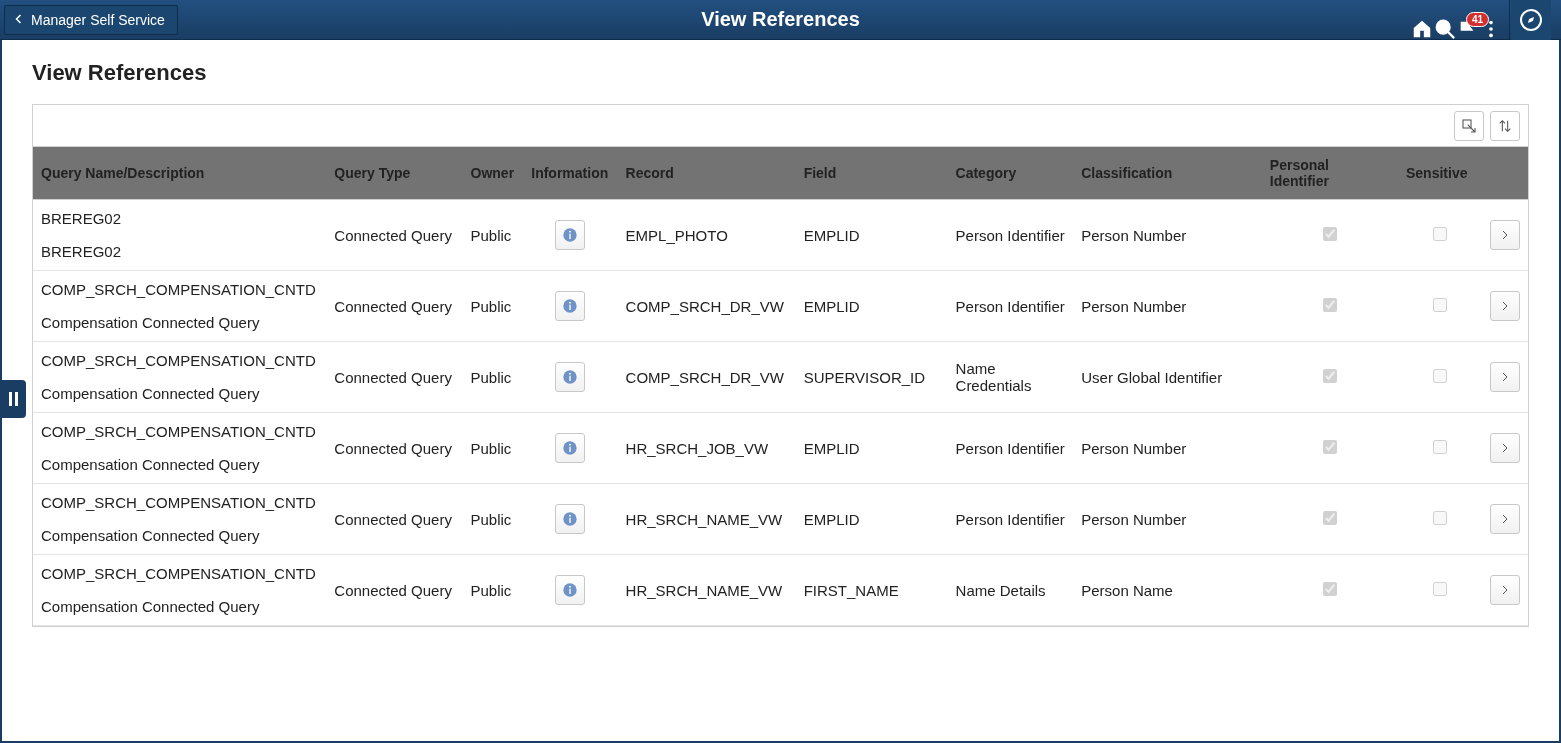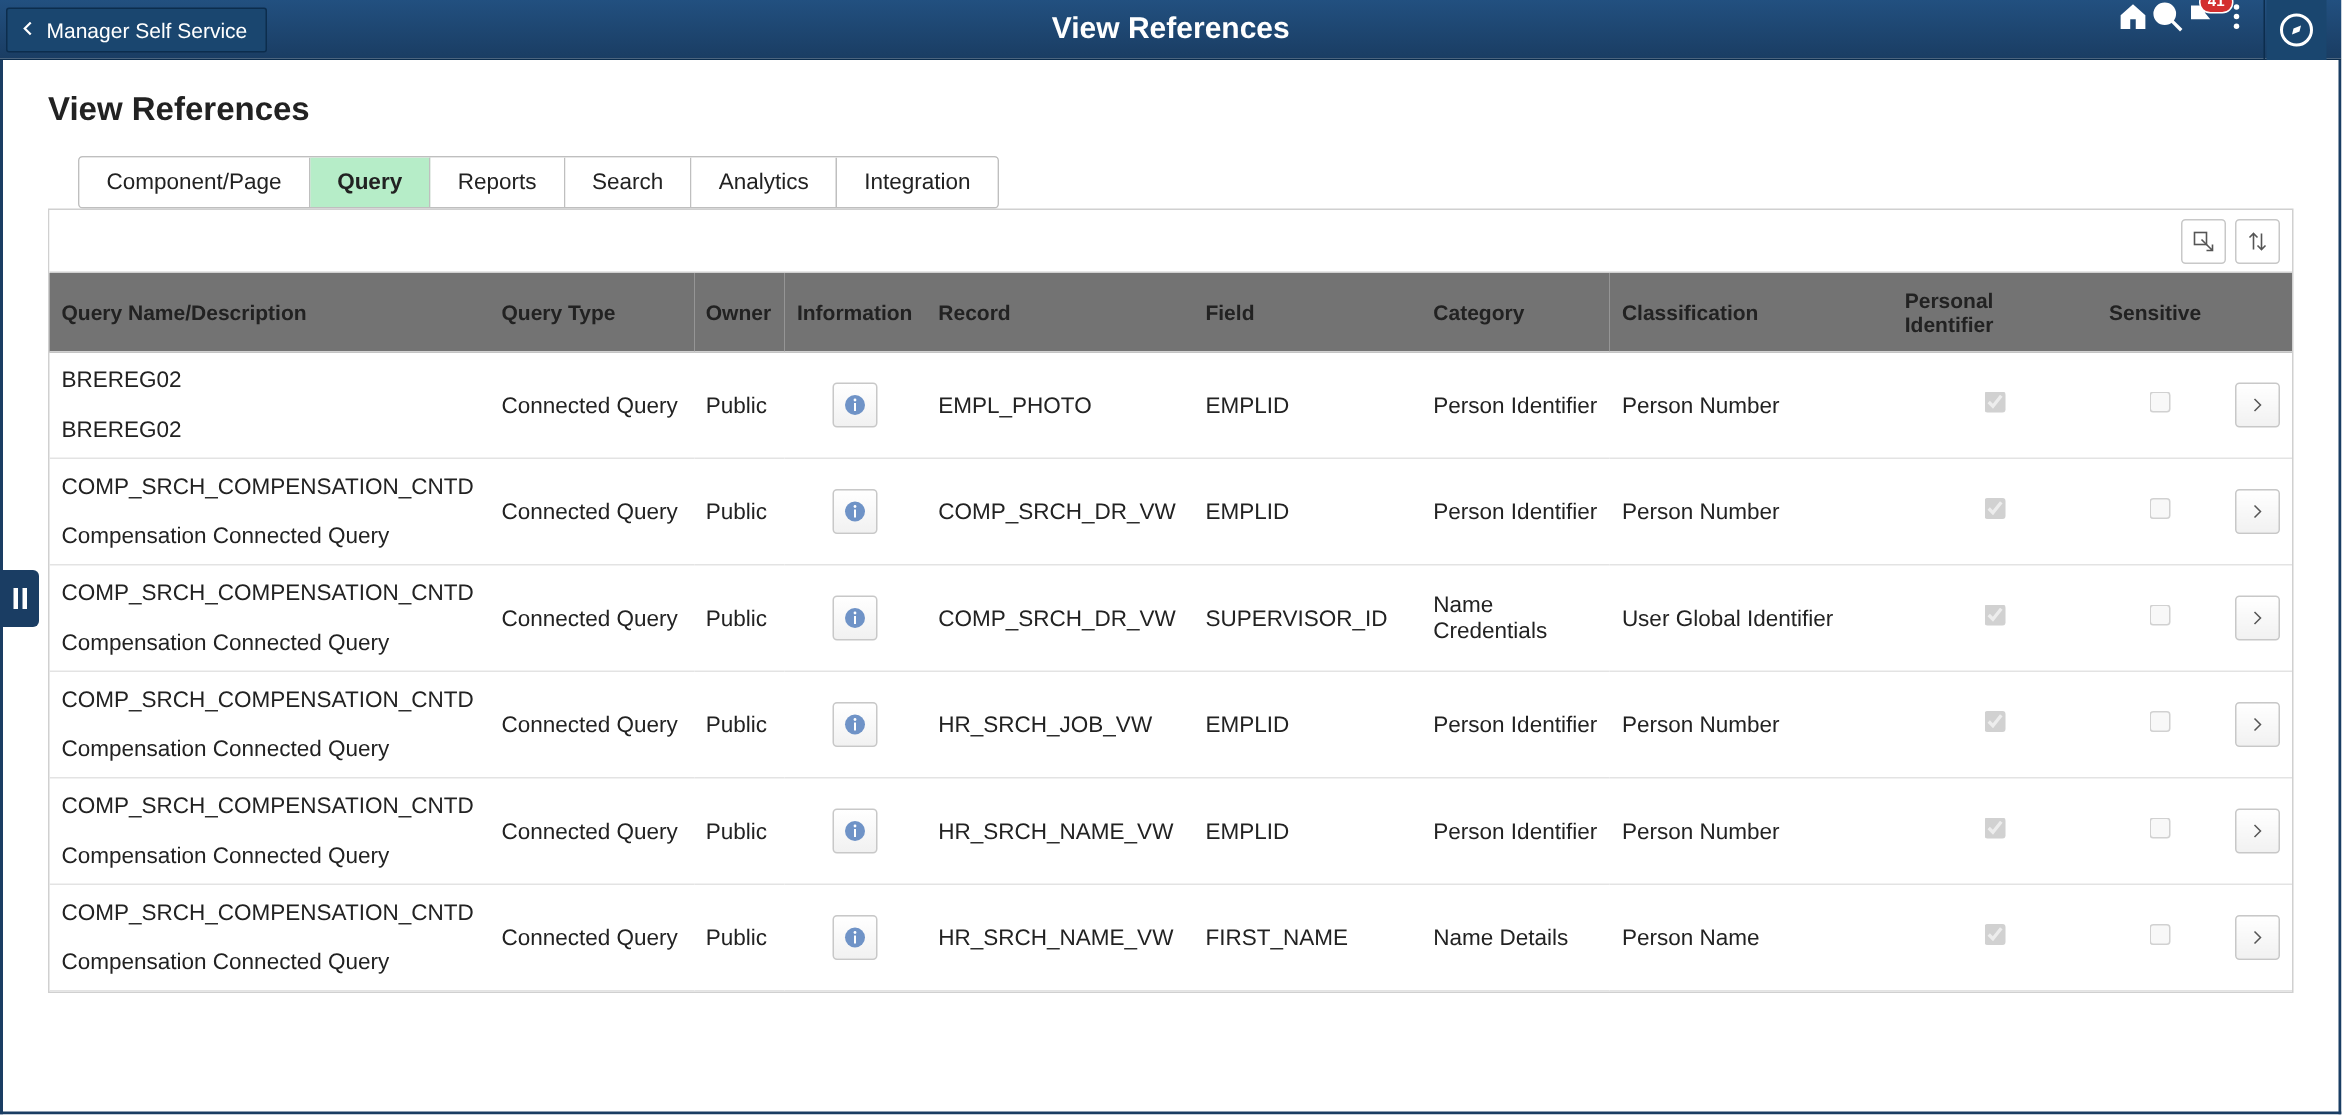--- a/index.html
+++ b/index.html
@@ -24,21 +24,21 @@
     border: 1px solid #0c2d4d; border-radius: 2px;
     cursor: pointer;
   }
   .back-area .chev { font-size: 14px; }
   .back-area .lbl { font-weight: normal; font-size: 14px; }
   .banner-title {
     position: absolute; left: 0; right: 0; text-align: center;
     font-size: 20px; font-weight: bold; pointer-events: none;
   }
   .banner-right {
-    margin-left: auto; display: flex; align-items: flex-start; gap: 1px;
+    margin-left: auto; display: flex; align-items: flex-end; gap: 1px;
     padding-right: 10px;
   }
   .banner-icon { width: 22px; height: 22px; fill: #fff; cursor: pointer; display: block; }
   .notif-wrap { position: relative; }
   .notif-badge {
     position: absolute; top: -6px; right: -10px;
     background: #d32f2f; color: #fff;
     font-size: 10px; font-weight: bold;
     border-radius: 8px; padding: 1px 5px;
     border: 1px solid #fff;
@@ -183,28 +183,20 @@
           <polygon points="15 9 10 11 9 15 14 13" fill="#fff" stroke="none"></polygon>
         </svg>
     </div>
   </div>
 </div>
 
 <div class="content-scroll">
   <div class="content-inner">
     <div class="page-title">View References</div>
 
-    <div class="tabs" id="tabs-host">
-        <div class="tab">Component/Page</div>
-        <div class="tab active">Query</div>
-        <div class="tab">Reports</div>
-        <div class="tab">Search</div>
-        <div class="tab">Analytics</div>
-        <div class="tab">Integration</div>
-      </div>
 
 
     <div class="grid-wrap">
       <div class="grid-toolbar">
         <div class="tool-btn">
           <svg viewBox="0 0 24 24">
               <rect x="3" y="3" width="12" height="12"></rect>
               <path d="M10 10 L21 21 M21 15 V21 H15"></path>
             </svg>
         </div>

